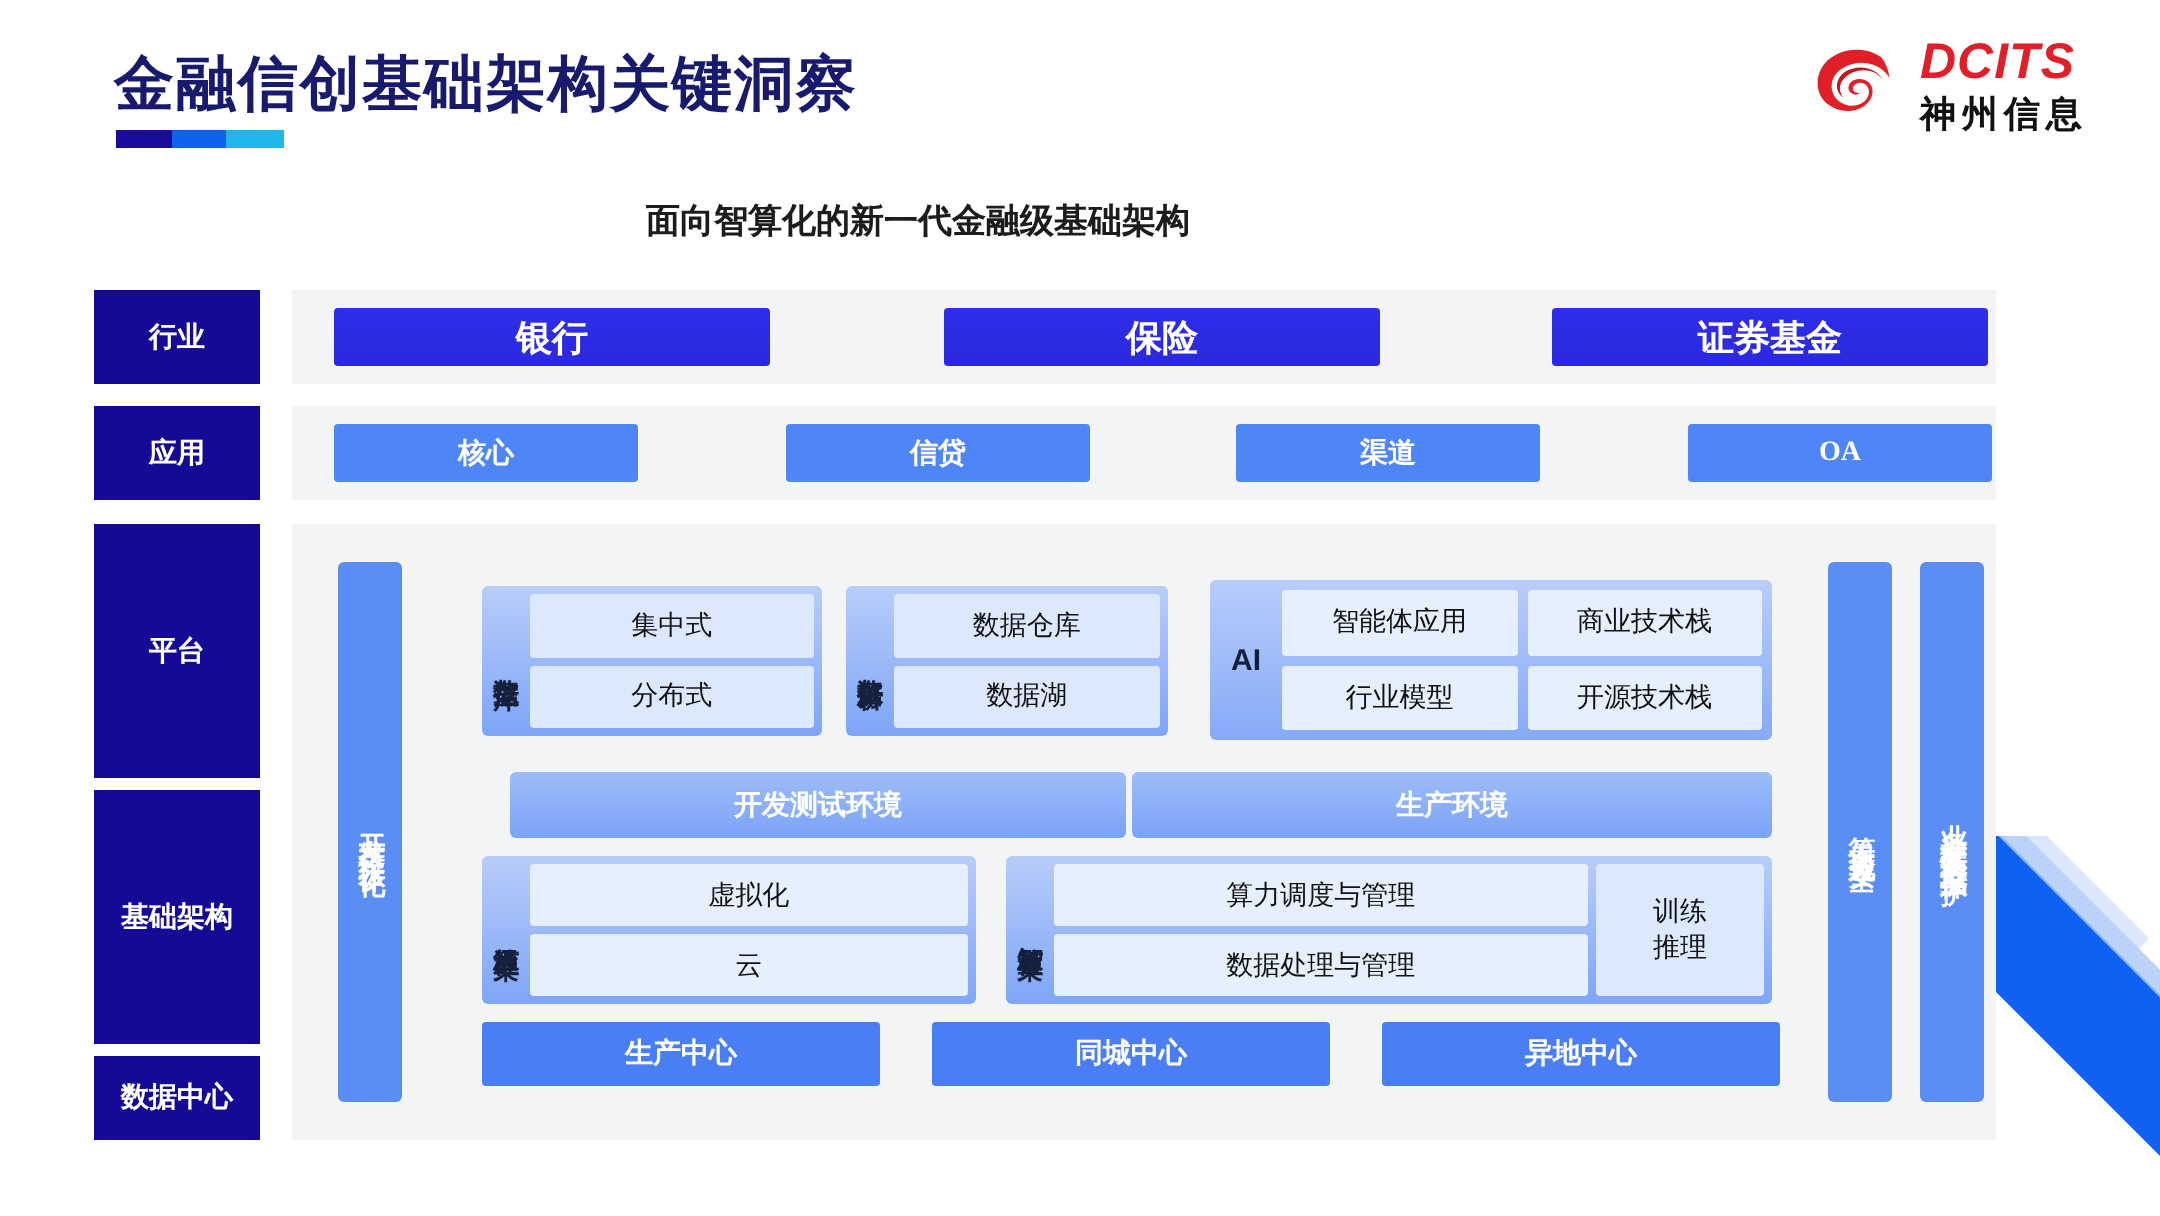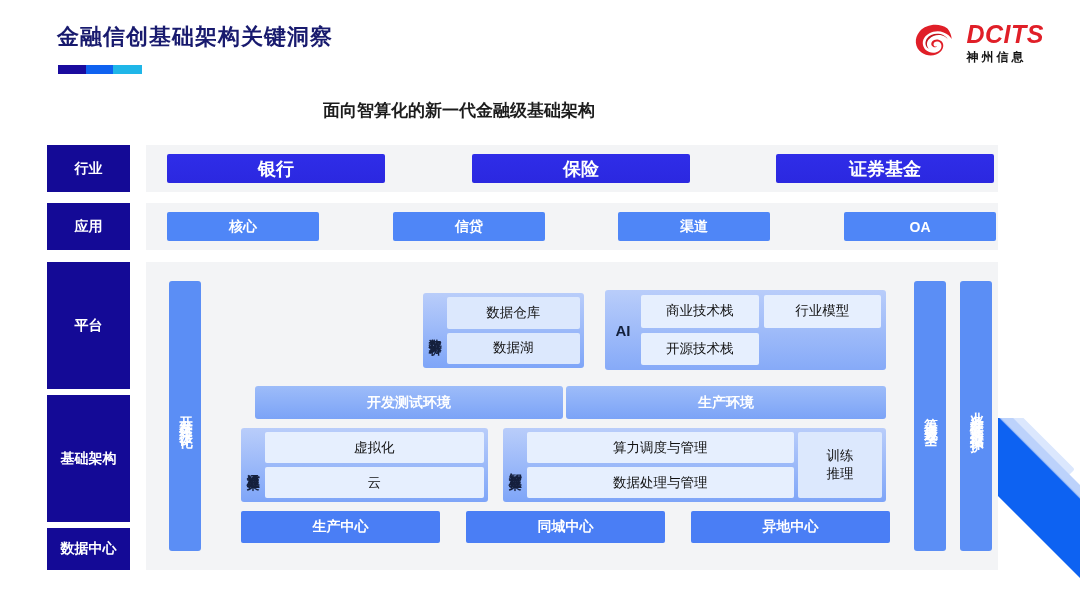--- a/index.html
+++ b/index.html
@@ -12,42 +12,42 @@
   
   .deco{position:absolute;right:0;bottom:0;width:260px;height:190px;overflow:hidden;pointer-events:none;}
   .deco i{position:absolute;display:block;transform:rotate(45deg);transform-origin:bottom right;border-radius:2px;}
   .d1{width:460px;height:56px;right:-60px;bottom:-30px;background:#0d62f2;}
   .d2{width:460px;height:34px;right:-30px;bottom:22px;background:#5b8def;}
   .d3{width:460px;height:26px;right:-10px;bottom:64px;background:#8fb4f7;}
   .d4{width:460px;height:22px;right:6px;bottom:98px;background:#bcd2fb;}
   .d5{width:460px;height:18px;right:18px;bottom:126px;background:#dbe7fd;}
 
   
-  .title{position:absolute;left:57px;top:22px;font-size:22px;font-weight:bold;color:#181a6e;letter-spacing:1px;white-space:nowrap;}
+  .title{position:absolute;left:57px;top:22px;font-size:30px;font-weight:bold;color:#181a6e;letter-spacing:1px;white-space:nowrap;}
   .ubar{position:absolute;left:58px;top:65px;display:flex;height:9px;width:84px;}
   .ubar span{height:100%;}
   .ub1{width:33%;background:#1a0b9e;}
   .ub2{width:33%;background:#0f62f0;}
   .ub3{width:34%;background:#1fb6e8;}
 
   .logo{position:absolute;right:36px;top:18px;display:flex;align-items:center;gap:9px;}
   .logo .mark{width:48px;height:48px;flex:0 0 48px;}
   .logo .ltxt{display:flex;flex-direction:column;line-height:1;}
   .logo .lt1{font-size:25px;font-weight:bold;color:#e01f28;font-style:italic;letter-spacing:.5px;}
-  .logo .lt2{font-size:12px;font-weight:bold;color:#111;margin-top:4px;letter-spacing:3px;}
+  .logo .lt2{font-size:18px;font-weight:bold;color:#111;margin-top:4px;letter-spacing:3px;}
 
   .subtitle{position:absolute;top:99px;left:0;width:918px;text-align:center;font-size:17px;font-weight:bold;color:#1c1c1c;}
 
   
   .navy{background:#140a96;color:#fff;font-weight:bold;display:flex;align-items:center;justify-content:center;font-size:14px;}
   .panel{background:#f3f4f6;position:absolute;}
 
   .chip{display:flex;align-items:center;justify-content:center;color:#fff;font-weight:bold;font-size:18px;border-radius:2px;}
   .chip-ind{background:linear-gradient(180deg,#2f2de8,#2b28e0);}
-  .chip-app{background:#4f86f7;font-size:14px;}
+  .chip-app{background:#4f86f7;font-size:14px;font-family:Liberation Serif, serif;}
   .chip-dc{background:#4a7ef5;font-size:14px;}
 
   .vbar{position:absolute;background:#5b8ef5;color:#fff;font-weight:bold;font-size:13.5px;
         display:flex;align-items:center;justify-content:center;border-radius:3px;
         writing-mode:vertical-rl;letter-spacing:3px;line-height:1.25;}
 
   
   .group{position:absolute;background:linear-gradient(180deg,#b9cdfa,#7ea5f8);border-radius:3px;
          display:flex;align-items:stretch;padding:4px;box-sizing:border-box;gap:4px;}
   .group .glabel{writing-mode:vertical-rl;font-size:13px;font-weight:bold;color:#15203d;
@@ -119,36 +119,48 @@
 </div>
 
 <div class="navy" style="position:absolute;left:47px;top:262px;width:83px;height:127px;">平台</div>
 <div class="navy" style="position:absolute;left:47px;top:395px;width:83px;height:127px;">基础架构</div>
 <div class="navy" style="position:absolute;left:47px;top:528px;width:83px;height:42px;">数据中心</div>
 
 <div class="panel" style="left:146px;top:262px;width:852px;height:308px;">
 
   <div class="vbar" style="left:23px;top:19px;width:32px;height:270px;">开发运维一体化</div>
 
+  <div class="group" style="left:95px;top:31px;width:170px;height:75px;">
+    <div class="glabel">数据库</div>
+    <div class="gbody">
+      <div class="grow">
+          <div class="cell">集中式</div>
+        </div>
+      <div class="grow">
+          <div class="cell">分布式</div>
+        </div>
+    </div>
+  </div>
 
   <div class="group" style="left:277px;top:31px;width:161px;height:75px;">
     <div class="glabel">数据分析</div>
     <div class="gbody">
       <div class="grow">
           <div class="cell">数据仓库</div>
         </div>
       <div class="grow">
           <div class="cell">数据湖</div>
         </div>
     </div>
   </div>
 
   <div class="aiwrap" style="left:459px;top:28px;width:281px;height:80px;">
     <div class="ailbl">AI</div>
     <div class="aigrid">
+      <div class="cell lite">智能体应用</div>
       <div class="cell lite">商业技术栈</div>
       <div class="cell lite">行业模型</div>
       <div class="cell lite">开源技术栈</div>
     </div>
   </div>
 
   <div class="wide" style="left:95px;top:124px;width:308px;height:33px;margin-left:14px;">开发测试环境</div>
   <div class="wide" style="left:420px;top:124px;width:320px;height:33px;">生产环境</div>
 
   <div class="group" style="left:95px;top:166px;width:247px;height:74px;">

